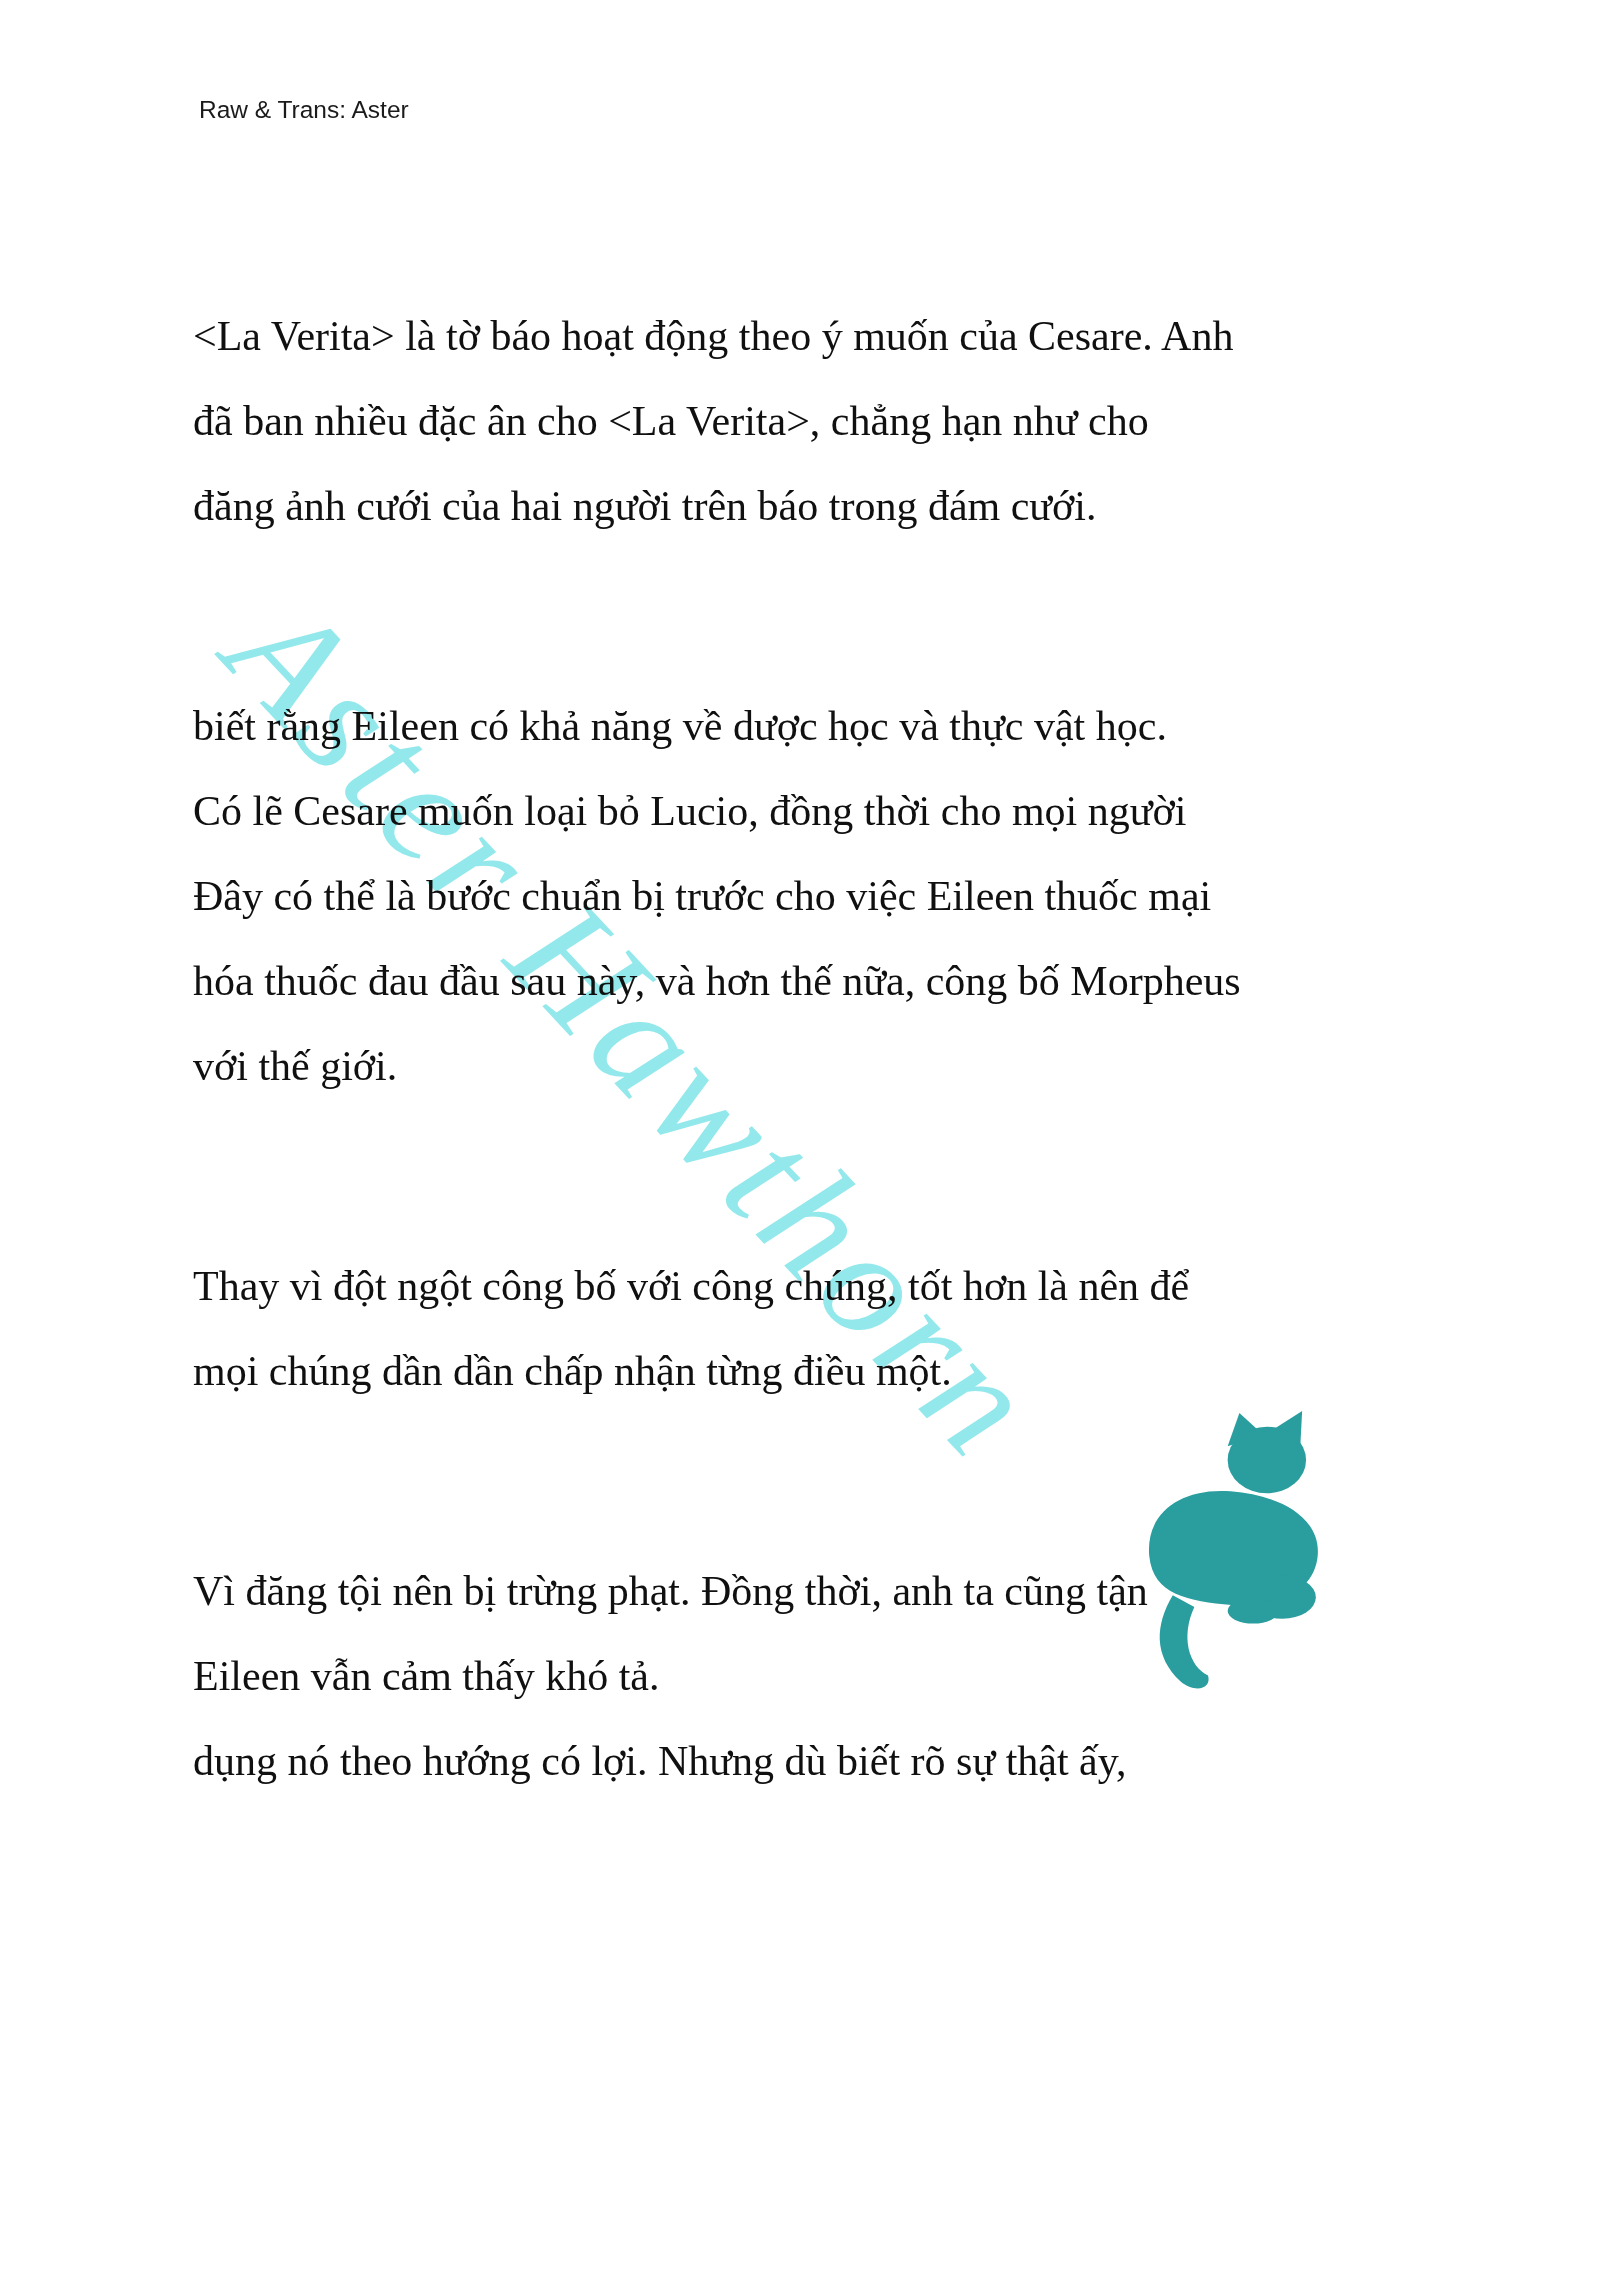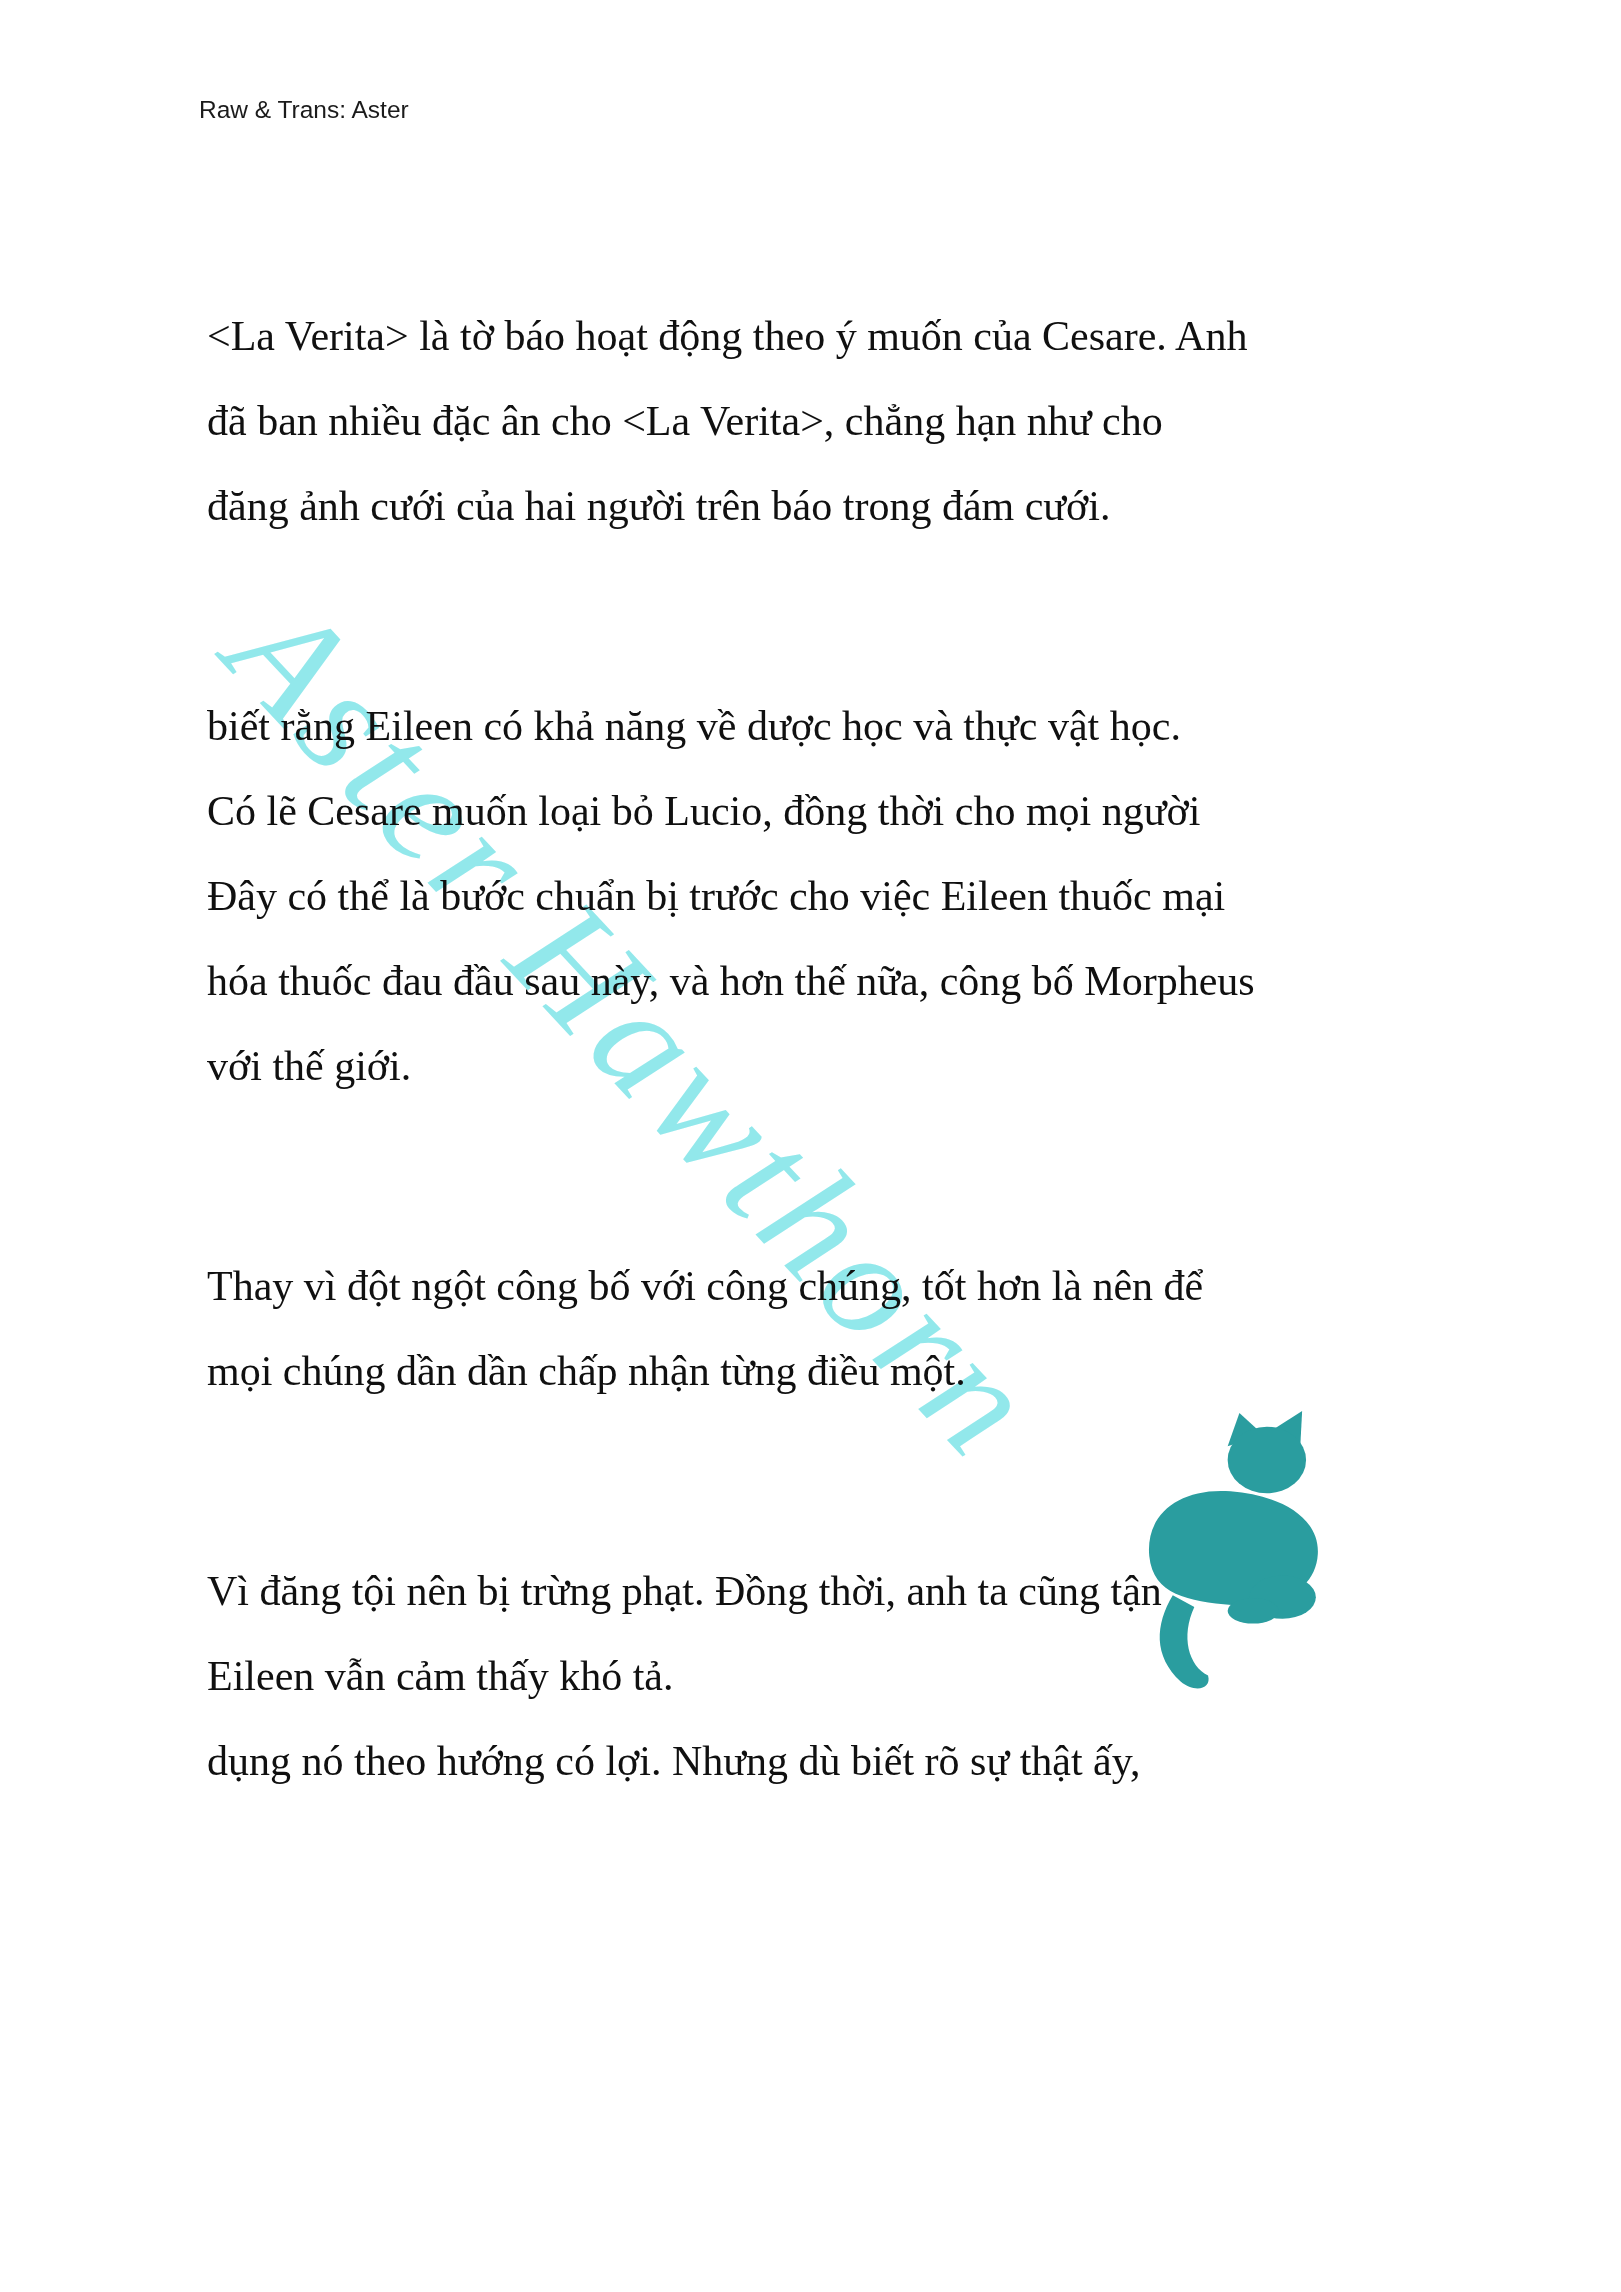--- a/index.html
+++ b/index.html
@@ -40,21 +40,21 @@
   .cat {
     position:absolute;
     left:1135px;
     top:1409px;
     width:201px;
     height:294px;
     z-index:1;
   }
   .content {
     position:absolute;
-    left:207px;
+    left:193px;
     top:294px;
     width:1255px;
     z-index:2;
     color:var(--text,#101010);
   }
   .para { margin-bottom:135px; }
   .para:last-child { margin-bottom:0; }
   .line {
     font-size:42px;
     line-height:85px;

